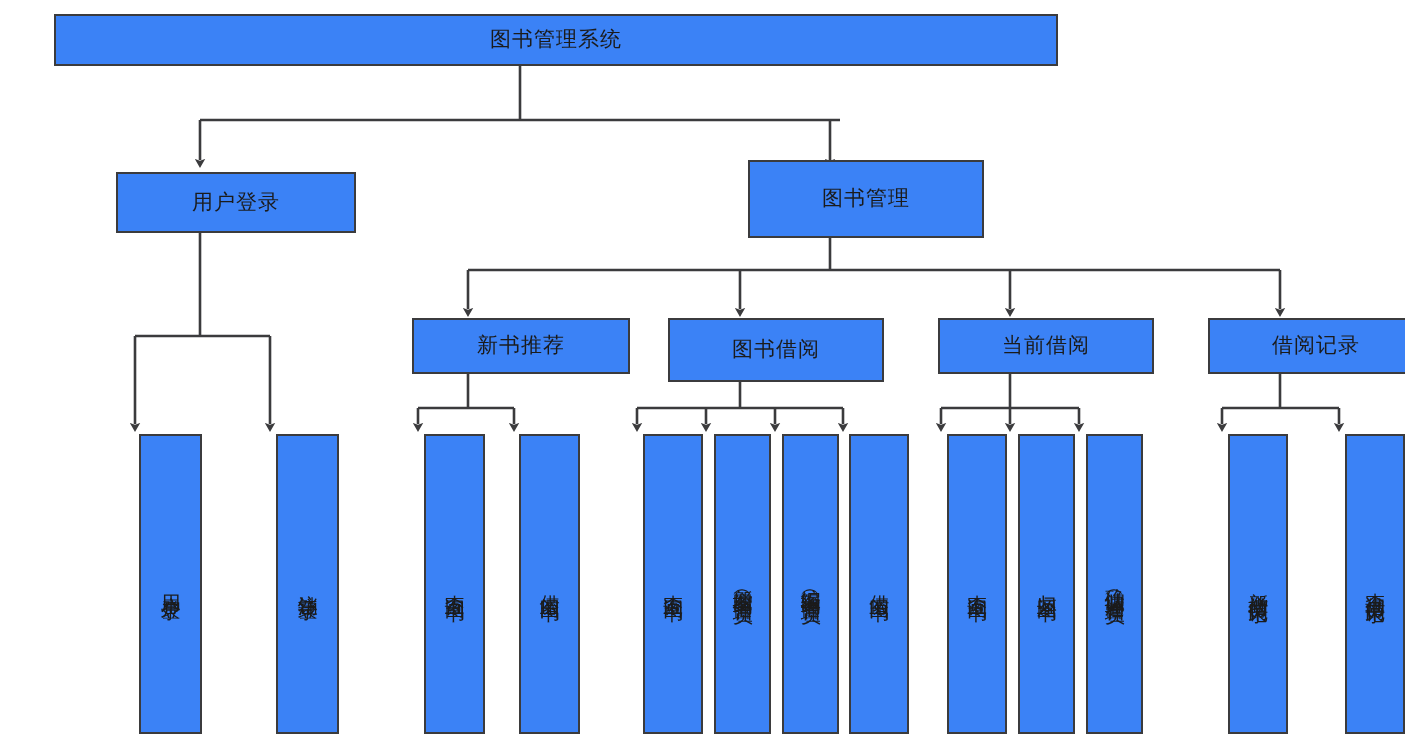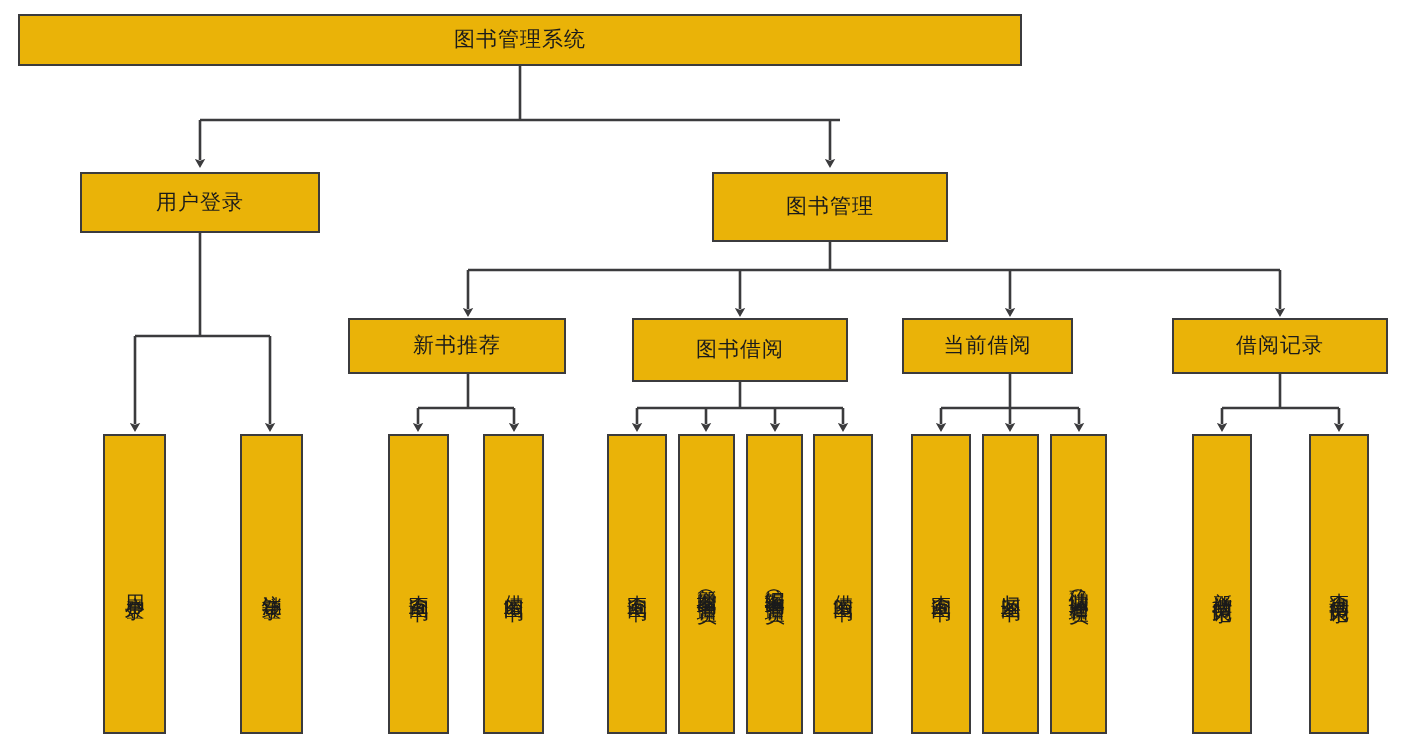--- a/index.html
+++ b/index.html
@@ -18,27 +18,28 @@
   svg#edges{
     position:absolute;
     left:0; top:0;
     width:1405px;
     height:747px;
     pointer-events:none;
   }
   .node{
     position:absolute;
     box-sizing:border-box;
-    background:#eab308;
+    background:#3b82f6;
     border:2.4px solid #3b3b3d;
     display:flex;
     align-items:center;
     justify-content:center;
     text-align:center;
     color:#1b1b1b;
+    margin-left:36px;
   }
   .node.horiz{
     font-size:21px;
     letter-spacing:1px;
     line-height:1.2;
   }
   .node.root{
     font-size:21px;
   }
   .node.vert{
@@ -125,33 +126,33 @@
   </svg>
 
   <div class="node horiz root" style="left:18px; top:14px; width:1004px; height:52px;">
     <span>图书管理系统</span>
   </div>
 
   <div class="node horiz" style="left:80px; top:172px; width:240px; height:61px;">
     <span>用户登录</span>
   </div>
 
-  <div class="node horiz" style="left:712px; top:172px; width:236px; height:70px;">
+  <div class="node horiz" style="left:712px; top:160px; width:236px; height:78px;">
     <span>图书管理</span>
   </div>
 
-  <div class="node horiz" style="left:348px; top:318px; width:218px; height:56px;">
+  <div class="node horiz" style="left:376px; top:318px; width:218px; height:56px;">
     <span>新书推荐</span>
   </div>
 
   <div class="node horiz" style="left:632px; top:318px; width:216px; height:64px;">
     <span>图书借阅</span>
   </div>
 
-  <div class="node horiz" style="left:902px; top:318px; width:171px; height:56px;">
+  <div class="node horiz" style="left:902px; top:318px; width:216px; height:56px;">
     <span>当前借阅</span>
   </div>
 
   <div class="node horiz" style="left:1172px; top:318px; width:216px; height:56px;">
     <span>借阅记录</span>
   </div>
 
   <div class="node vert" style="left:103px; top:434px; width:63px; height:300px;">
     <span class="vtext">用户登录</span>
   </div>

